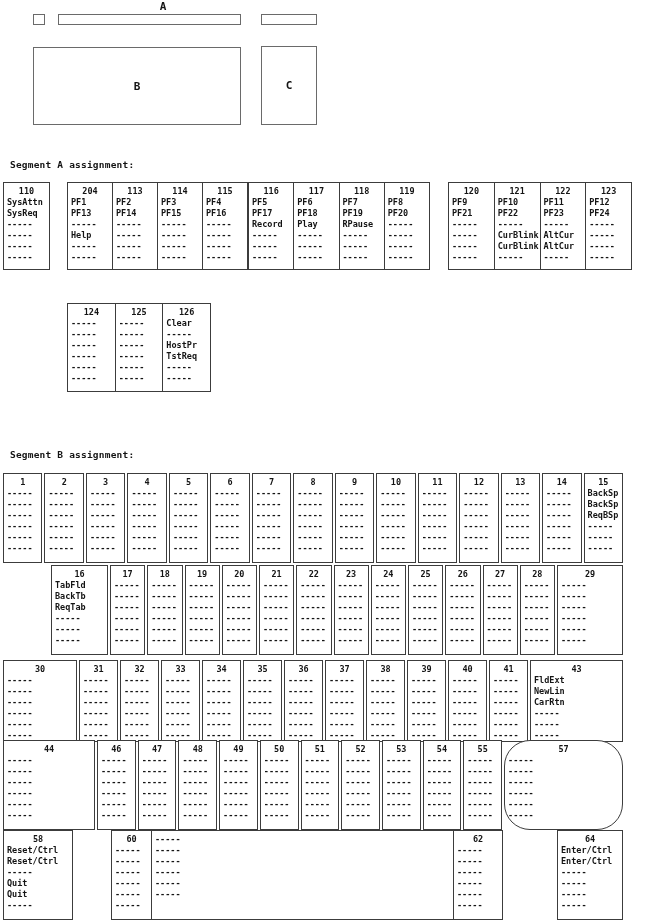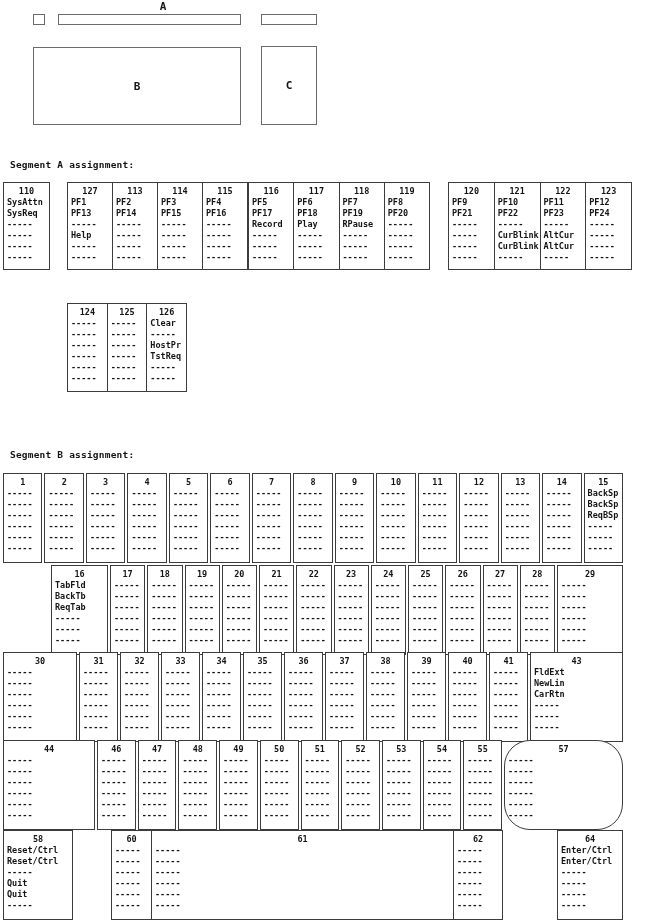--- a/index.html
+++ b/index.html
@@ -30,34 +30,34 @@
   
   #segment-a-keys{position:absolute;top:182px;left:3px;width:640px;height:215px;}
   #segment-b-keys{position:absolute;top:473px;left:3px;width:620px;height:447px;}
   .krow{position:absolute;left:0;display:flex;align-items:stretch;}
   .a-row{height:88px;}
   .row-a0{top:0px;}
   .row-a1{top:121px;height:89px;}
   .b-row{height:90px;width:620px;gap:2px;}
   .row-b0{top:0px;}
   .row-b1{top:92px;}
-  .row-b2{top:179px;}
+  .row-b2{top:179px;align-items:flex-end;}
   .row-b3{top:267px;}
   .row-b4{top:357px;gap:0;}
   .grp{display:flex;border:1px solid var(--line);box-sizing:border-box;background:var(--bg);}
   .b-row .grp{flex:1 1 0;min-width:0;}
   .a-row .grp{flex:0 0 auto;}
   .grp .key{flex:1 1 0;min-width:0;overflow:hidden;padding-top:3px;box-sizing:border-box;}
   .grp .key + .key{border-left:1px solid var(--line);}
   
   .gk110{width:47px;}
   .gk112{width:181px;margin-left:17px;}
   .gk116{width:182px;margin-left:0;}
   .gk120{width:184px;margin-left:18px;}
-  .gk124{width:120px;margin-left:64px;}
+  .gk124{width:144px;margin-left:64px;}
   .b-row .gk16{flex:0 0 57px;margin-left:48px;}
   .b-row .gk29{flex:0 0 66px;}
   .b-row .gk30{flex:0 0 74px;}
   .b-row .gk43{flex:0 0 93px;}
   .b-row .gk44{flex:0 0 92px;}
   .b-row .gk57{flex:0 0 119px;border-radius:26px;}
   .b-row .gk58{flex:0 0 70px;margin-right:38px;}
   .b-row .gk60{flex:0 0 392px;margin-right:54px;}
   .b-row .gk64{flex:0 0 66px;}
   .grp .key.k60{flex:0 0 39px;}
@@ -92,21 +92,21 @@
           <div class="key-line">SysAttn</div>
           <div class="key-line">SysReq</div>
           <div class="key-line">-----</div>
           <div class="key-line">-----</div>
           <div class="key-line">-----</div>
           <div class="key-line">-----</div>
         </div>
       </div>
       <div class="grp gk112">
         <div class="key k112">
-          <div class="key-num">127</div>
+          <div class="key-num">204</div>
           <div class="key-line">PF1</div>
           <div class="key-line">PF13</div>
           <div class="key-line">-----</div>
           <div class="key-line">Help</div>
           <div class="key-line">-----</div>
           <div class="key-line">-----</div>
         </div>
         <div class="key k113">
           <div class="key-num">113</div>
           <div class="key-line">PF2</div>
@@ -865,21 +865,20 @@
         <div class="key k60">
           <div class="key-num">60</div>
           <div class="key-line">-----</div>
           <div class="key-line">-----</div>
           <div class="key-line">-----</div>
           <div class="key-line">-----</div>
           <div class="key-line">-----</div>
           <div class="key-line">-----</div>
         </div>
         <div class="key k61">
-          <div class="key-num">61</div>
           <div class="key-line">-----</div>
           <div class="key-line">-----</div>
           <div class="key-line">-----</div>
           <div class="key-line">-----</div>
           <div class="key-line">-----</div>
           <div class="key-line">-----</div>
         </div>
         <div class="key k62">
           <div class="key-num">62</div>
           <div class="key-line">-----</div>

